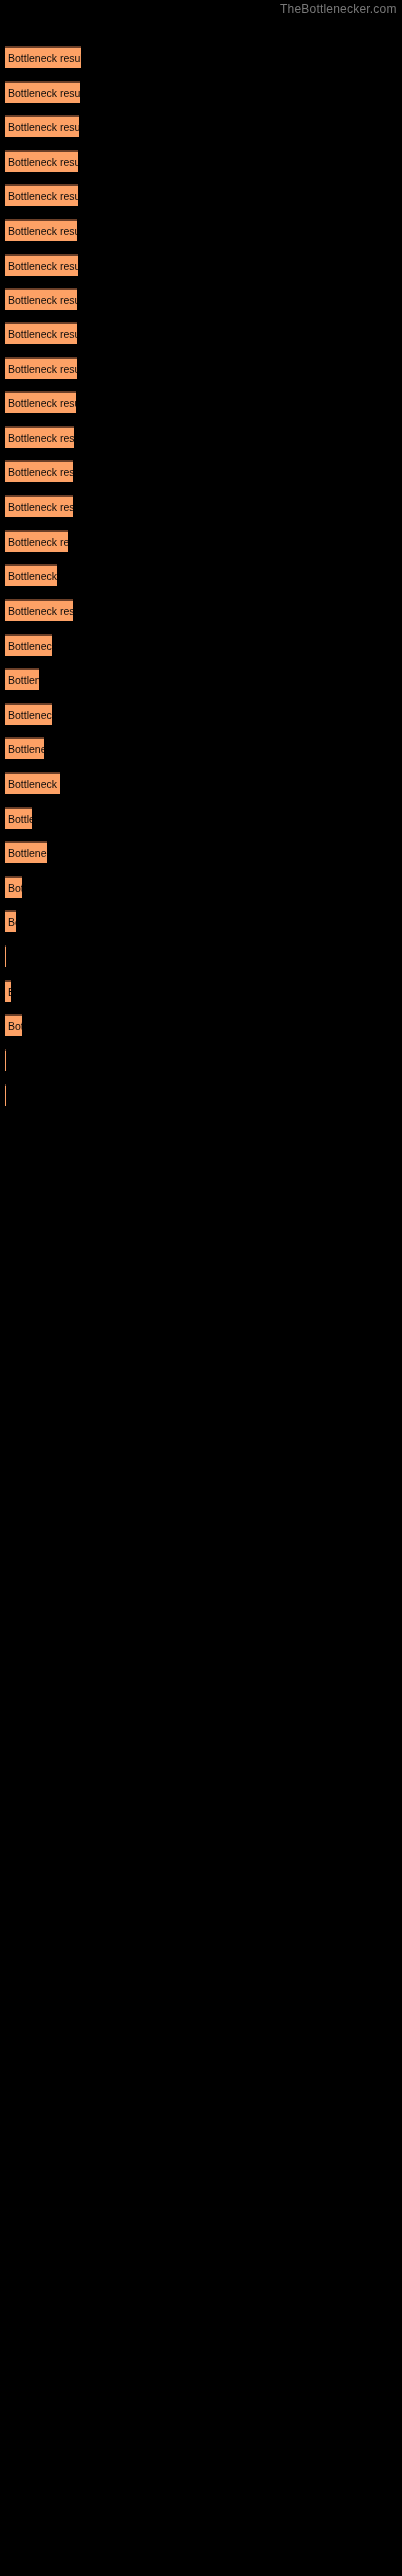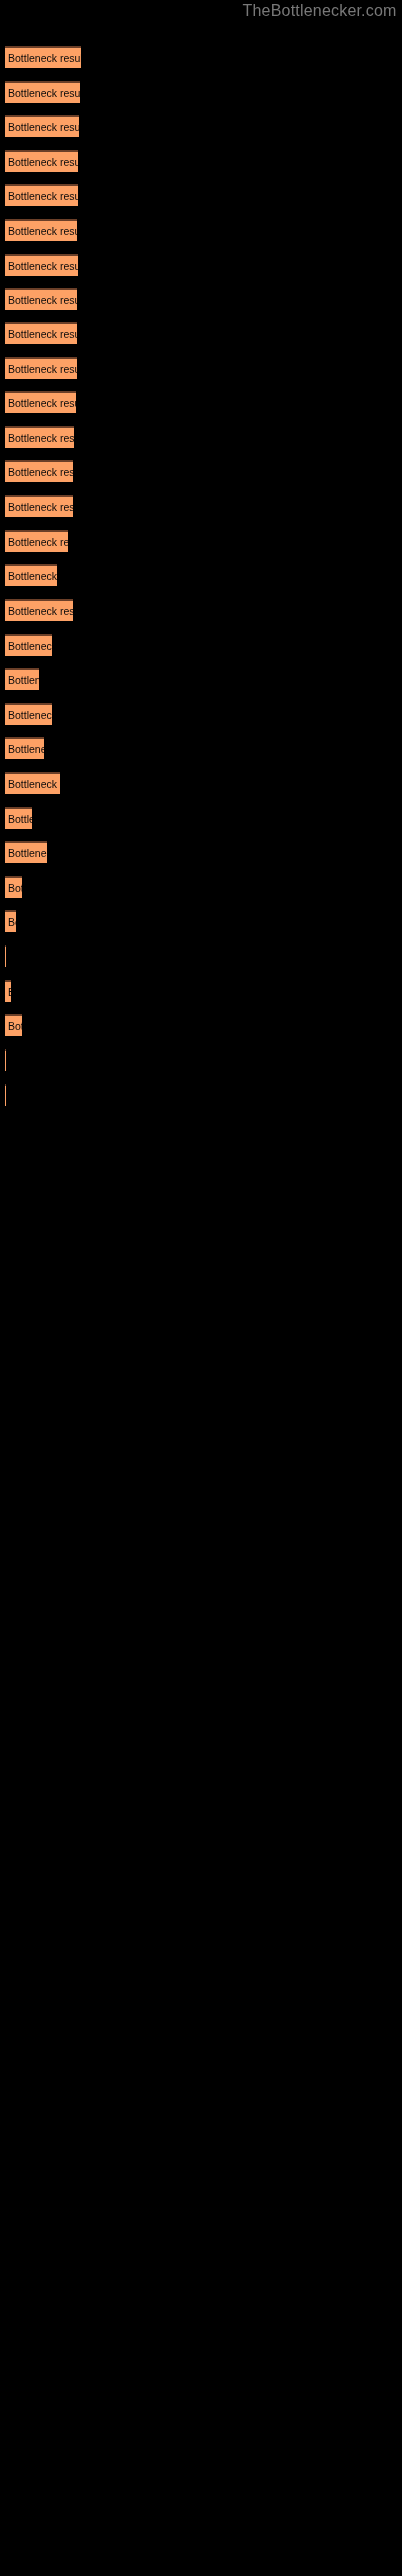--- a/index.html
+++ b/index.html
@@ -1,19 +1,19 @@
 <!DOCTYPE html>
 <html style="font-size:13px"><head>
 <meta charset="utf-8">
 <style>
   html,body{margin:0;padding:0;background:#000;}
   body{width:403px;height:2576px;position:relative;overflow:hidden;
        font-family:"Liberation Sans",sans-serif;}
   #site-title{position:absolute;top:1.6px;right:6.4px;color:#787878;
-       font-size:16px;letter-spacing:0.2px;white-space:nowrap;}
+       font-size:12px;letter-spacing:0.2px;white-space:nowrap;}
   #chart{position:absolute;left:0;top:0;width:403px;height:2576px;}
   .bar-row{position:absolute;left:4.8px;}
   .bar{position:relative;height:22px;box-sizing:border-box;
        border-top:2.4px solid #6b3f28;overflow:hidden;white-space:nowrap;}
   .bar-label{position:absolute;left:3.2px;top:50%;transform:translateY(-50%);
        color:#0b0b0b;font-size:10.5px;white-space:nowrap;line-height:1;}
 </style>
 </head>
 <body style="background: rgb(0, 0, 0);">
 

